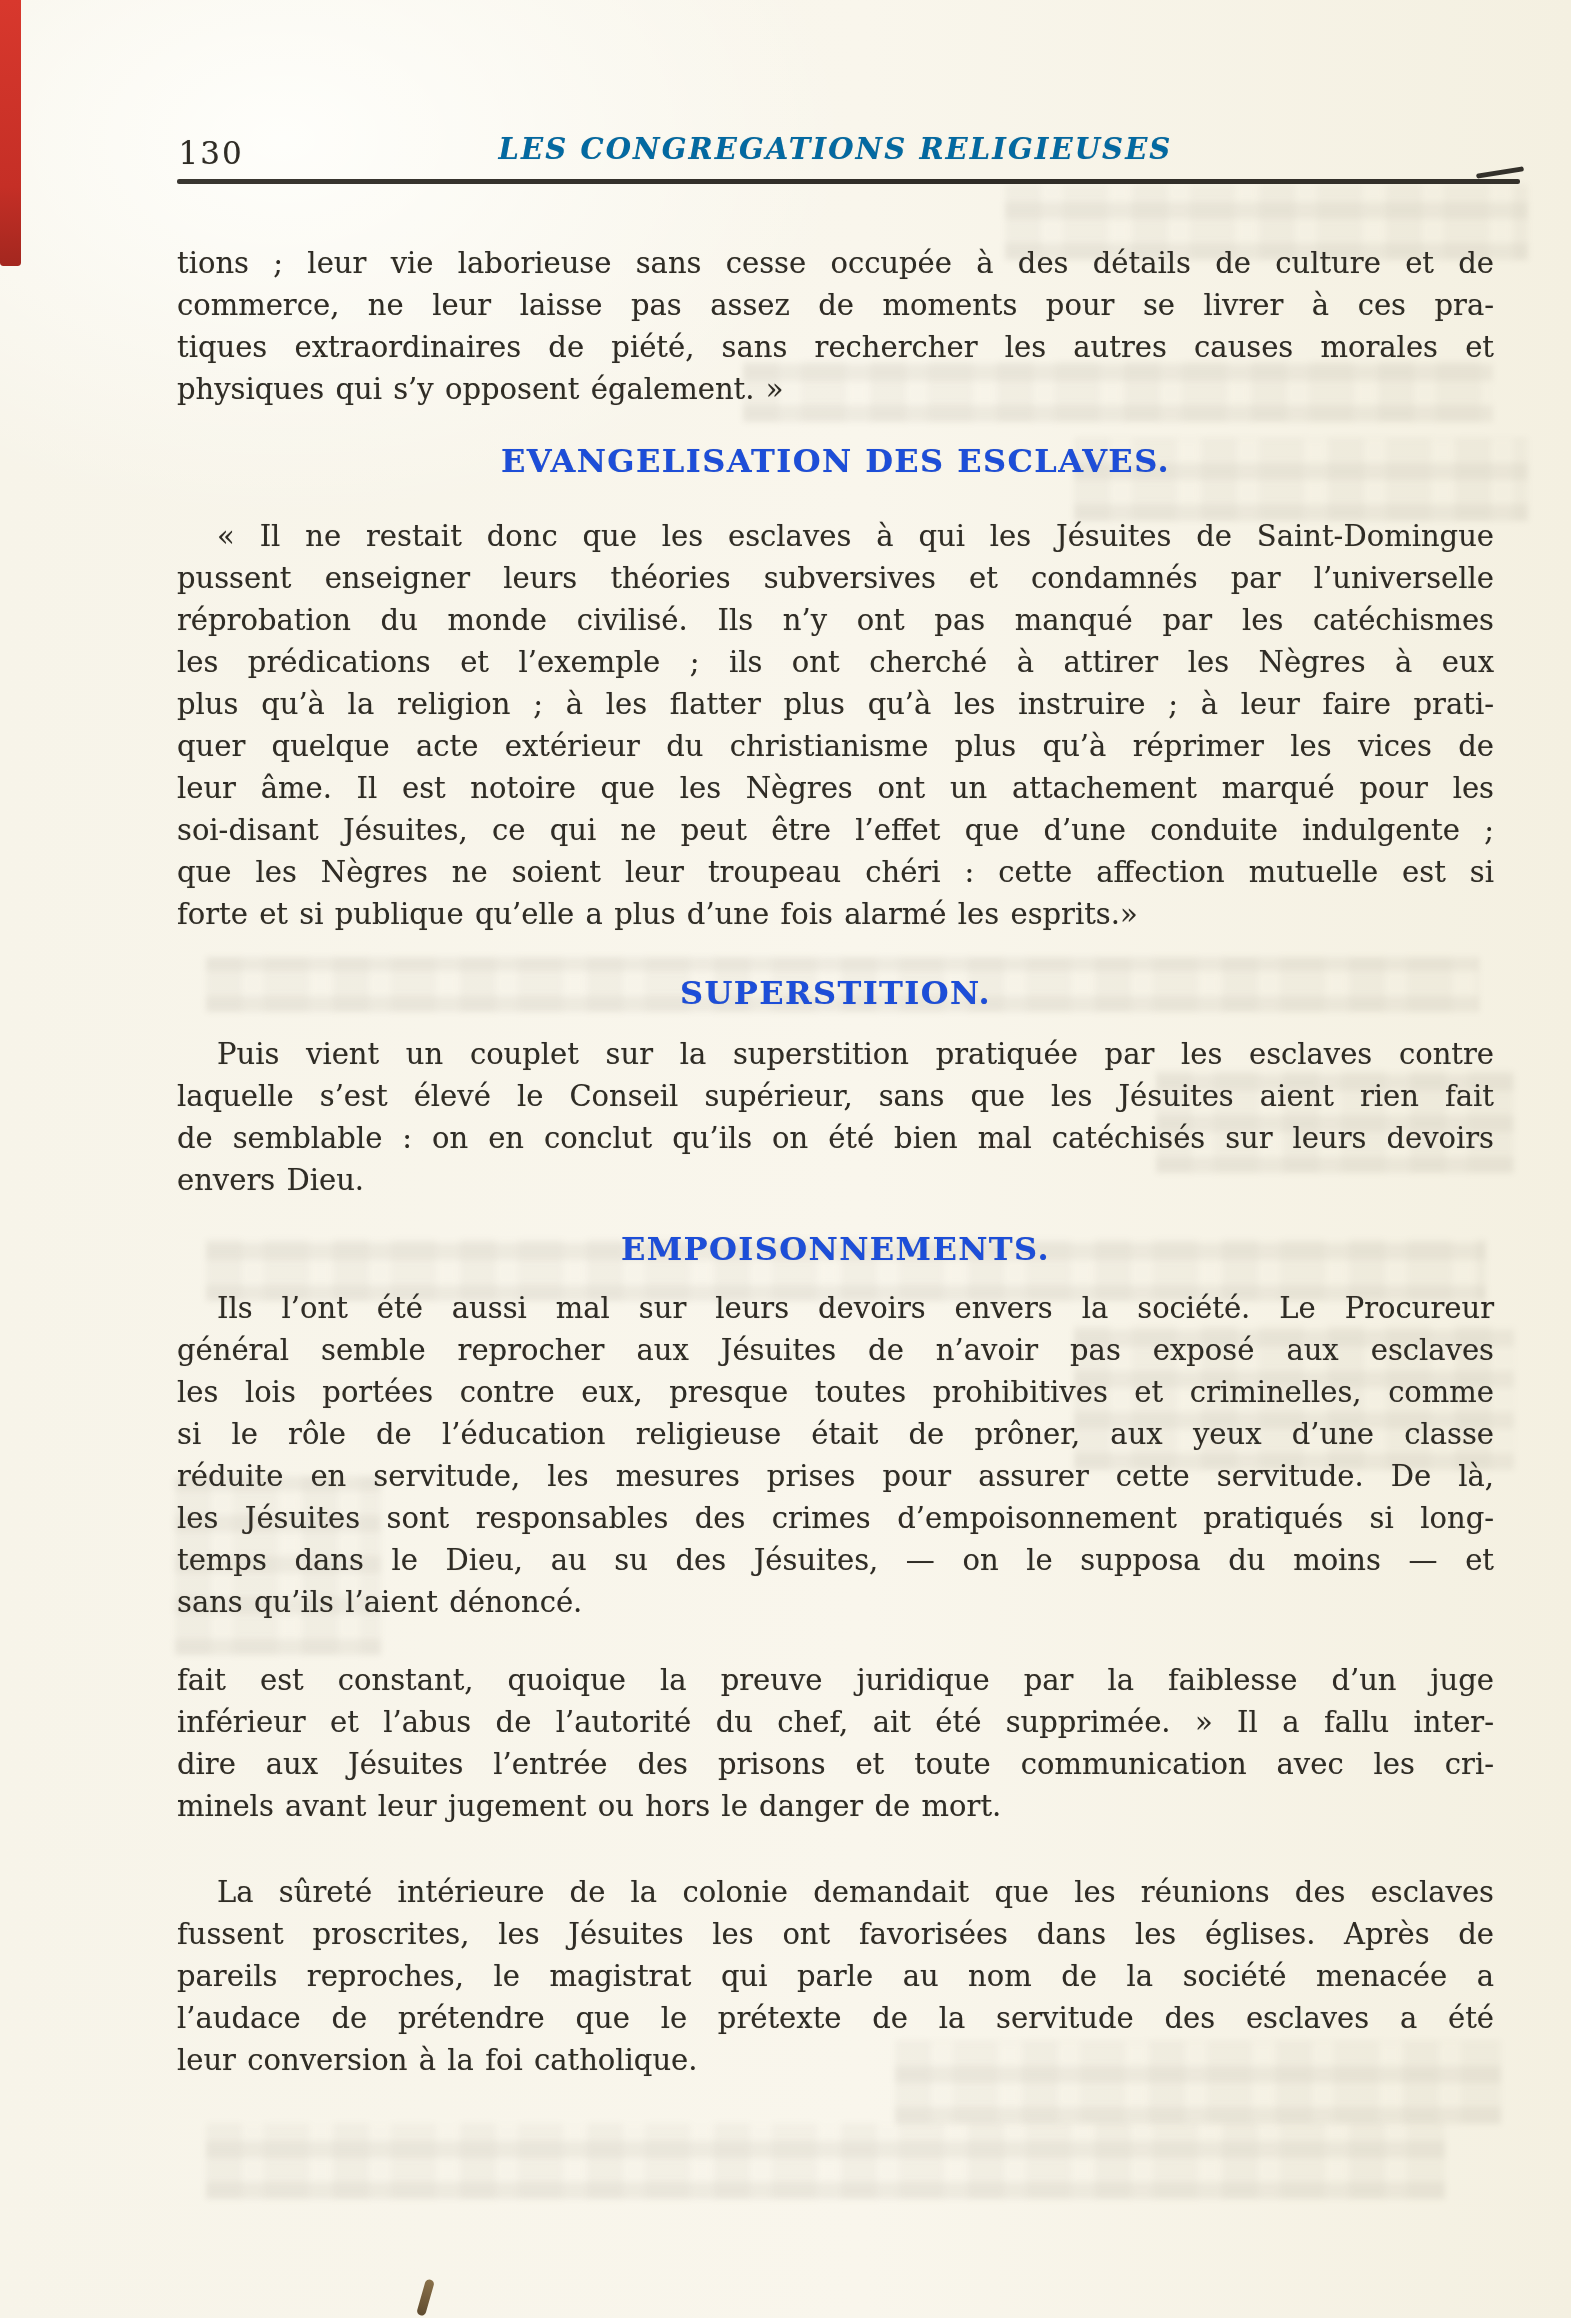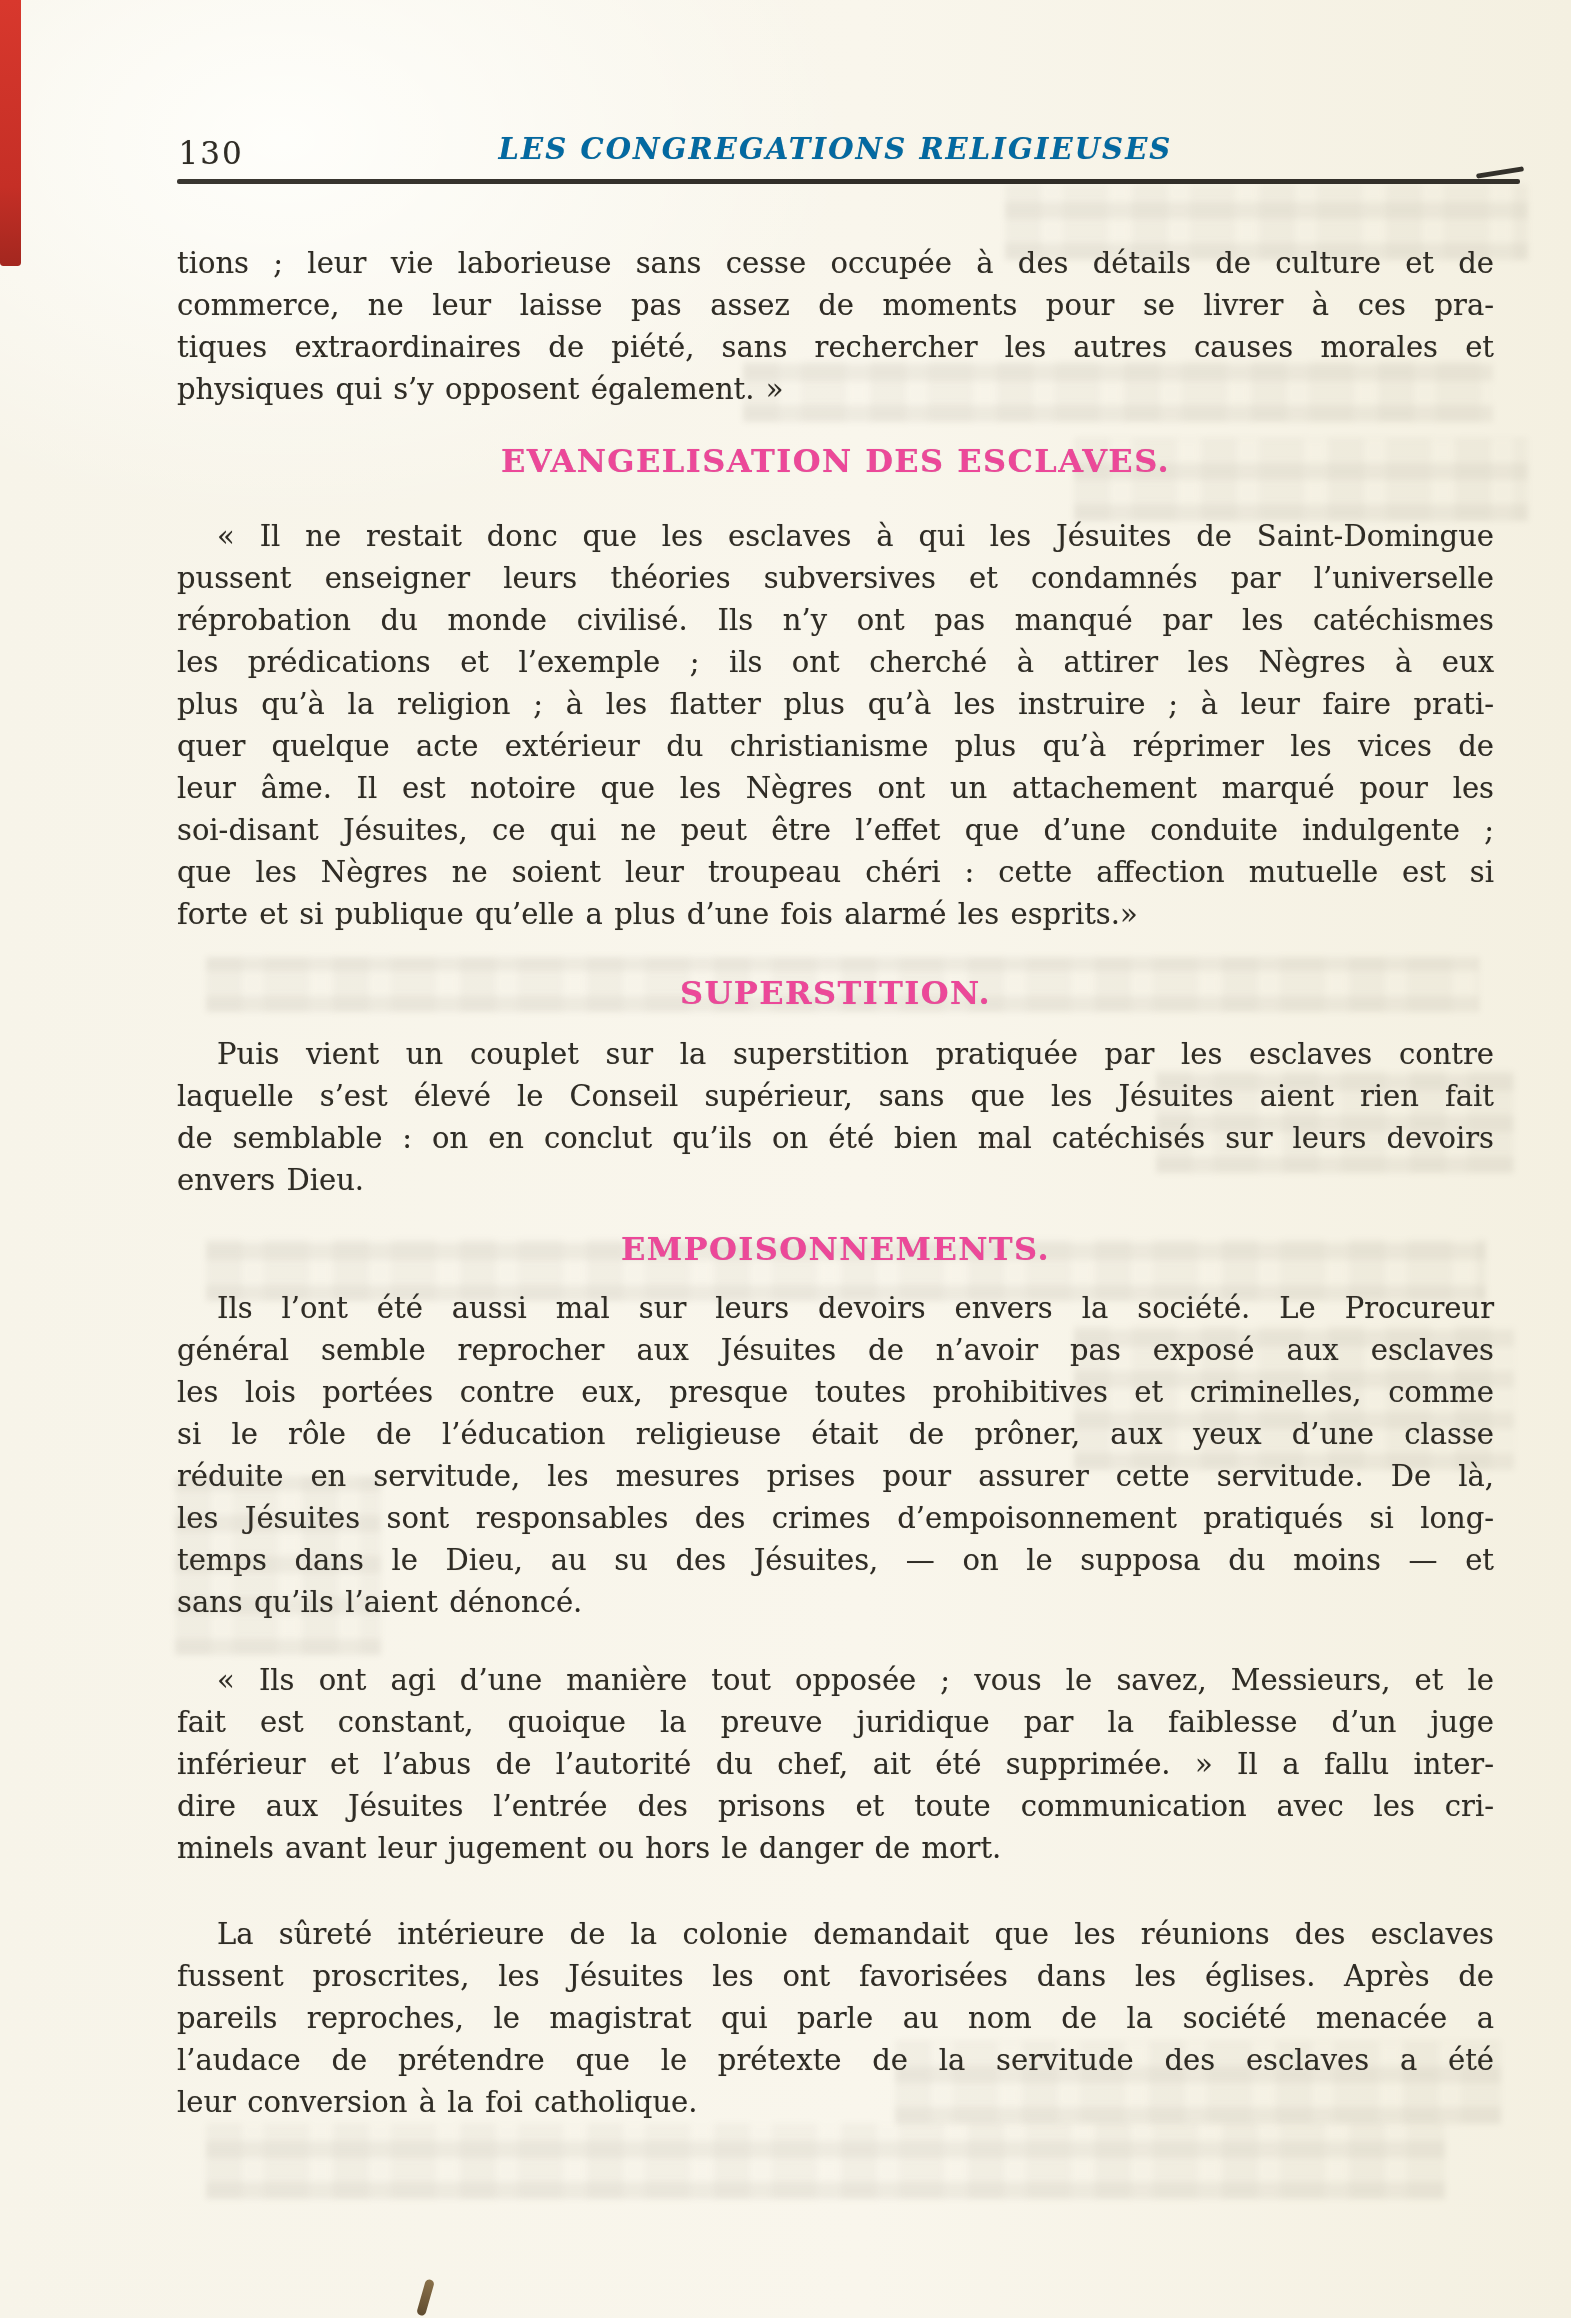--- a/index.html
+++ b/index.html
@@ -54,21 +54,21 @@
   .rule::after{
     content:"";position:absolute;right:-4.1px;top:-9px;width:48px;height:4.8px;
     background:#34312b;transform:rotate(-9deg);border-radius:2.8px;
   }
   .para{margin:0;}
   .line{line-height:42px;text-align:justify;text-align-last:justify;word-spacing:2.1px;}
   .line.plain{text-align:left;text-align-last:left;}
   .indent{text-indent:40px;}
   .heading{
     margin:11px;text-align:center;font-weight:bold;font-size:32px;line-height:36px;
-    letter-spacing:1.4px;color:#ec4899;
+    letter-spacing:1.4px;color:#1d4ed8;
   }
   .p1{margin-top:58px;}
   .h1{margin-top:33px;}
   .p2{margin-top:36px;}
   .h2{margin-top:40px;}
   .p3{margin-top:22px;}
   .h3{margin-top:30px;}
   .p4{margin-top:20.6px;}
   .p5{margin-top:36px;}
   .p6{margin-top:44px;}
@@ -143,21 +143,20 @@
       <div class="line">général semble reprocher aux Jésuites de n’avoir pas exposé aux esclaves</div>
       <div class="line">les lois portées contre eux, presque toutes prohibitives et criminelles, comme</div>
       <div class="line">si le rôle de l’éducation religieuse était de prôner, aux yeux d’une classe</div>
       <div class="line">réduite en servitude, les mesures prises pour assurer cette servitude. De là,</div>
       <div class="line">les Jésuites sont responsables des crimes d’empoisonnement pratiqués si long-</div>
       <div class="line">temps dans le Dieu, au su des Jésuites, — on le supposa du moins — et</div>
       <div class="line plain">sans qu’ils l’aient dénoncé.</div>
     </div>
 
     <div class="para p5">
-      <div class="line indent">« Ils ont agi d’une manière tout opposée ; vous le savez, Messieurs, et le</div>
       <div class="line">fait est constant, quoique la preuve juridique par la faiblesse d’un juge</div>
       <div class="line">inférieur et l’abus de l’autorité du chef, ait été supprimée. » Il a fallu inter-</div>
       <div class="line">dire aux Jésuites l’entrée des prisons et toute communication avec les cri-</div>
       <div class="line plain">minels avant leur jugement ou hors le danger de mort.</div>
     </div>
 
     <div class="para p6">
       <div class="line indent">La sûreté intérieure de la colonie demandait que les réunions des esclaves</div>
       <div class="line">fussent proscrites, les Jésuites les ont favorisées dans les églises. Après de</div>
       <div class="line">pareils reproches, le magistrat qui parle au nom de la société menacée a</div>

